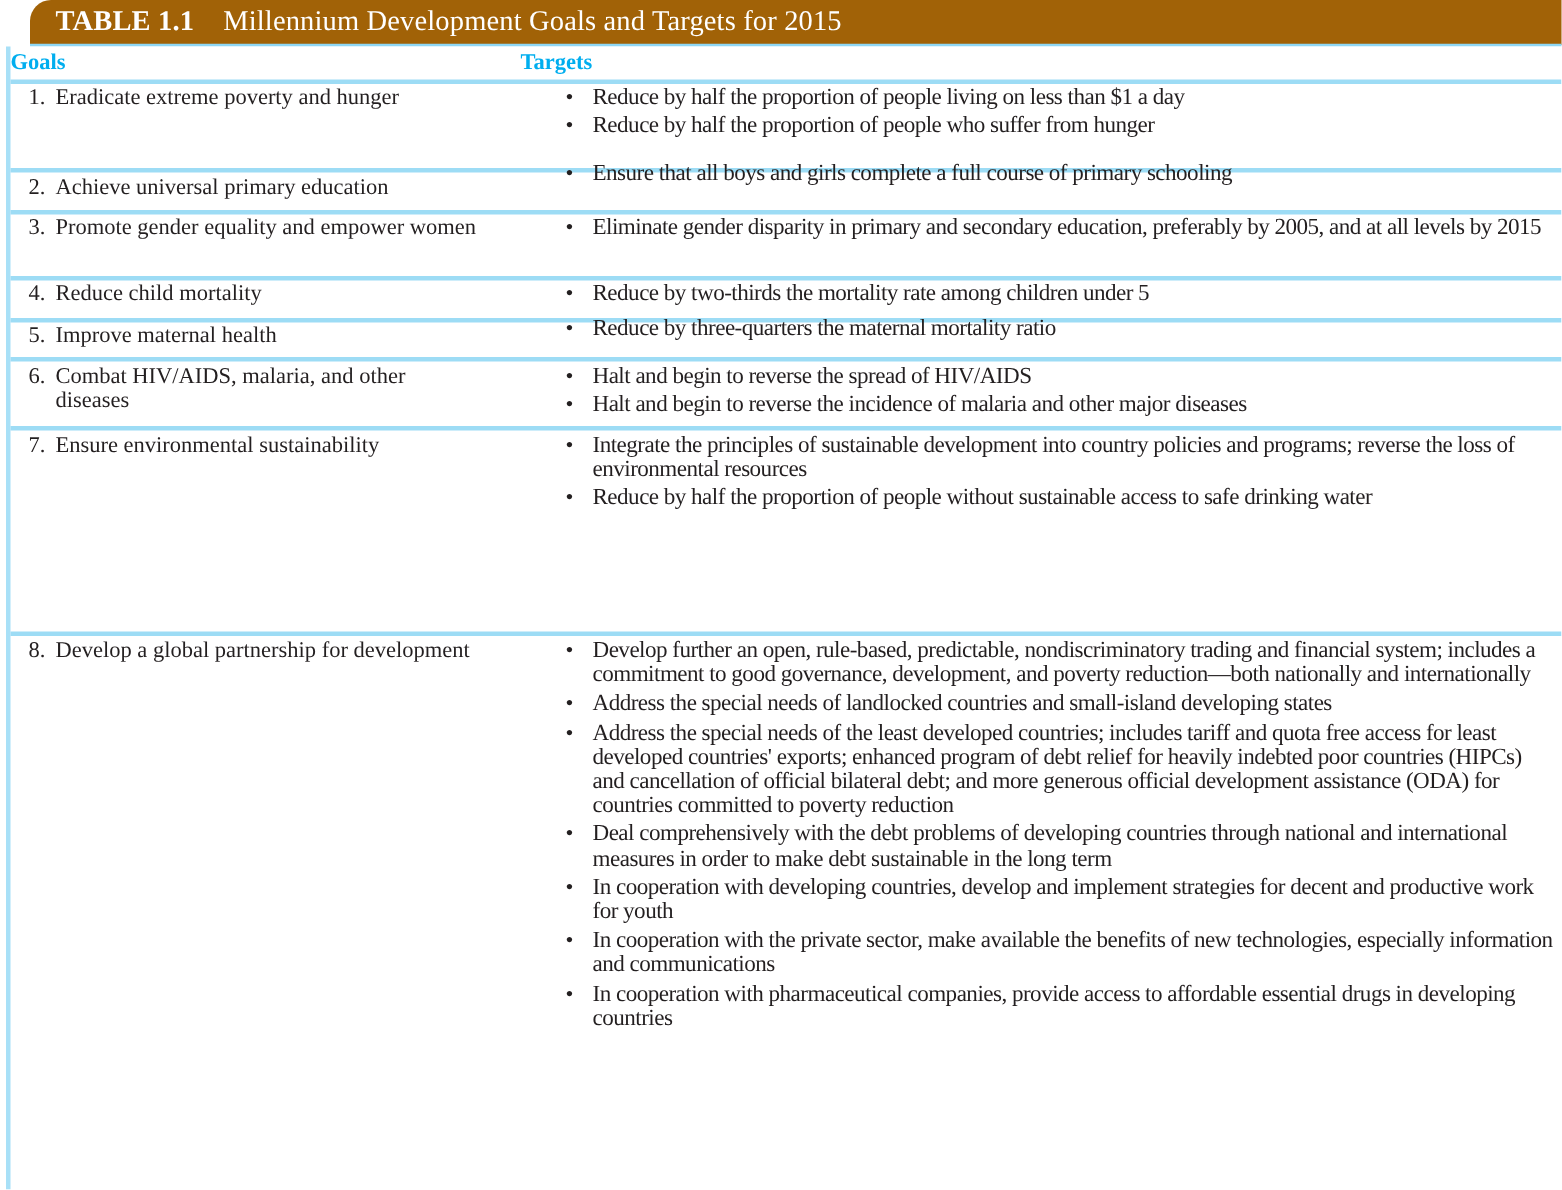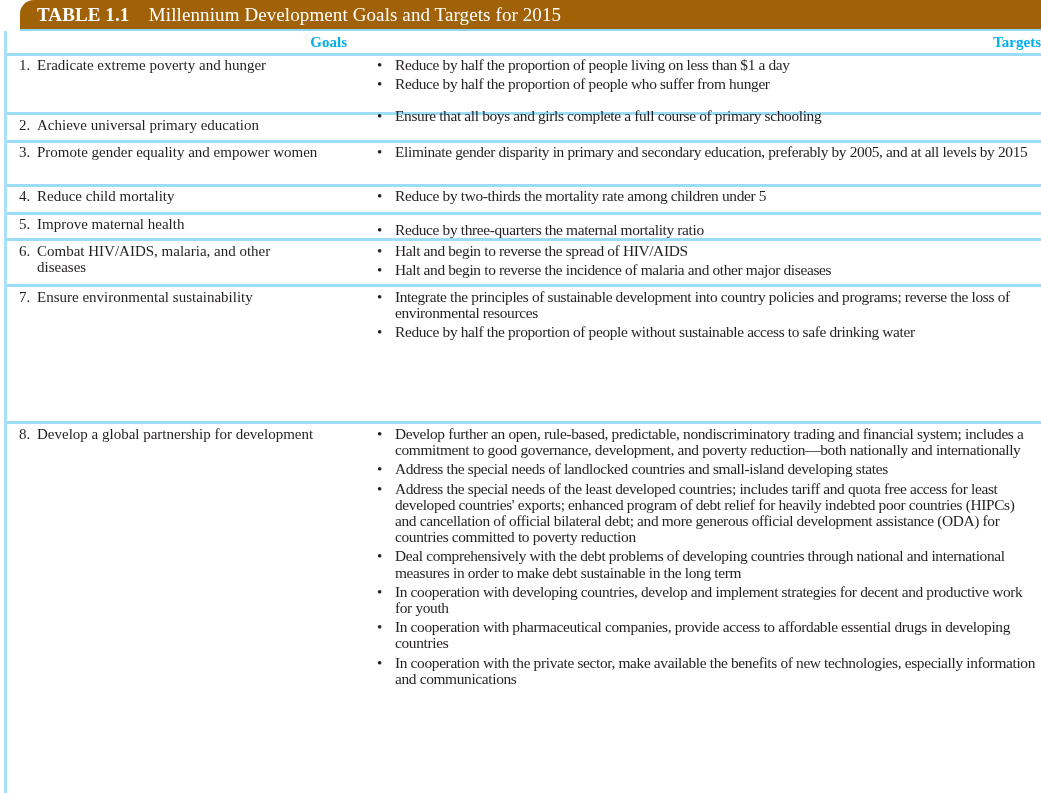--- a/index.html
+++ b/index.html
@@ -8,21 +8,21 @@
   .table-wrap { position: absolute; left: 0; top: 0; width: 1041px; height: 793px; }
   .title-bar { position: absolute; left: 20px; top: 0; width: 1037px; height: 31px;
                background: #a16207; border-radius: 14px 14px 0 0;
                border-bottom: 2px solid #8fd8f5; box-sizing: border-box; }
   .title-bar .title-text { position: absolute; left: 17px; top: 4px; font-size: 19px;
                color: #ffffff; white-space: pre; letter-spacing: 0.1px; }
   .title-bar .label { font-weight: bold; }
   .left-border { position: absolute; left: 4px; top: 31px; width: 3px; height: 762px;
                background: #a8e0f7; }
   .col-head { position: absolute; top: 32px; height: 21px; font-size: 15px; font-weight: bold;
-              color: #00aeef; text-align: right; line-height: 21px; }
+              color: #00aeef; text-align: left; line-height: 21px; }
   .col-head.goals { left: 7px; width: 340px; }
   .col-head.targets { left: 347px; width: 694px; }
   .rule { position: absolute; left: 7px; width: 1034px; height: 3px; background: #9ddcf5; }
   .row { position: absolute; left: 7px; width: 1034px; }
   .goal { position: absolute; left: 12px; width: 300px; font-size: 15px; line-height: 16px;
           display: flex; }
   .goal .num { width: 18px; flex: none; }
   .goal .txt { flex: 1; }
   .targets { position: absolute; left: 370px; width: 660px; margin: 0; padding: 0;
              list-style: none; }
@@ -87,21 +87,21 @@
       <li>Reduce by two-thirds the mortality rate among children under 5</li>
     </ul>
   </div>
   <div class="rule" style="top:212px"></div>
 
   <div class="row">
     <div class="goal" style="top:216px">
       <span class="num">5.</span>
       <span class="txt">Improve maternal health</span>
     </div>
-    <ul class="targets" style="top:222px">
+    <ul class="targets" style="top:211px">
       <li>Reduce by three-quarters the maternal mortality ratio</li>
     </ul>
   </div>
   <div class="rule" style="top:238px"></div>
 
   <div class="row">
     <div class="goal" style="top:243px">
       <span class="num">6.</span>
       <span class="txt">Combat HIV/AIDS, malaria, and other diseases</span>
     </div>
@@ -128,17 +128,17 @@
     <div class="goal" style="top:426px">
       <span class="num">8.</span>
       <span class="txt">Develop a global partnership for development</span>
     </div>
     <ul class="targets" style="top:426px">
       <li>Develop further an open, rule-based, predictable, nondiscriminatory trading and financial system; includes a commitment to good governance, development, and poverty reduction—both nationally and internationally</li>
       <li>Address the special needs of landlocked countries and small-island developing states</li>
       <li>Address the special needs of the least developed countries; includes tariff and quota free access for least developed countries' exports; enhanced program of debt relief for heavily indebted poor countries (HIPCs) and cancellation of official bilateral debt; and more generous official development assistance (ODA) for countries committed to poverty reduction</li>
       <li>Deal comprehensively with the debt problems of developing countries through national and international measures in order to make debt sustainable in the long term</li>
       <li>In cooperation with developing countries, develop and implement strategies for decent and productive work for youth</li>
+      <li>In cooperation with the private sector, make available the benefits of new technologies, especially information and communications</li>
       <li>In cooperation with pharmaceutical companies, provide access to affordable essential drugs in developing countries</li>
-      <li>In cooperation with the private sector, make available the benefits of new technologies, especially information and communications</li>
     </ul>
   </div>
 </div>
 
 </body></html>

